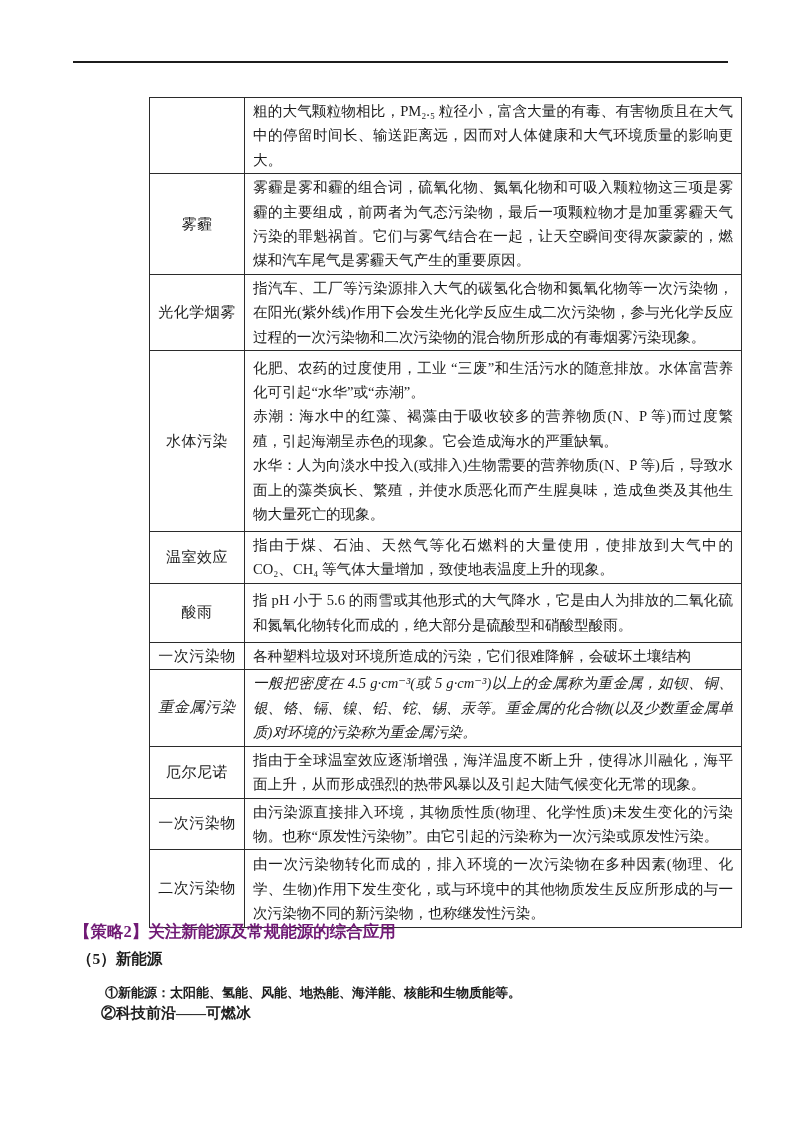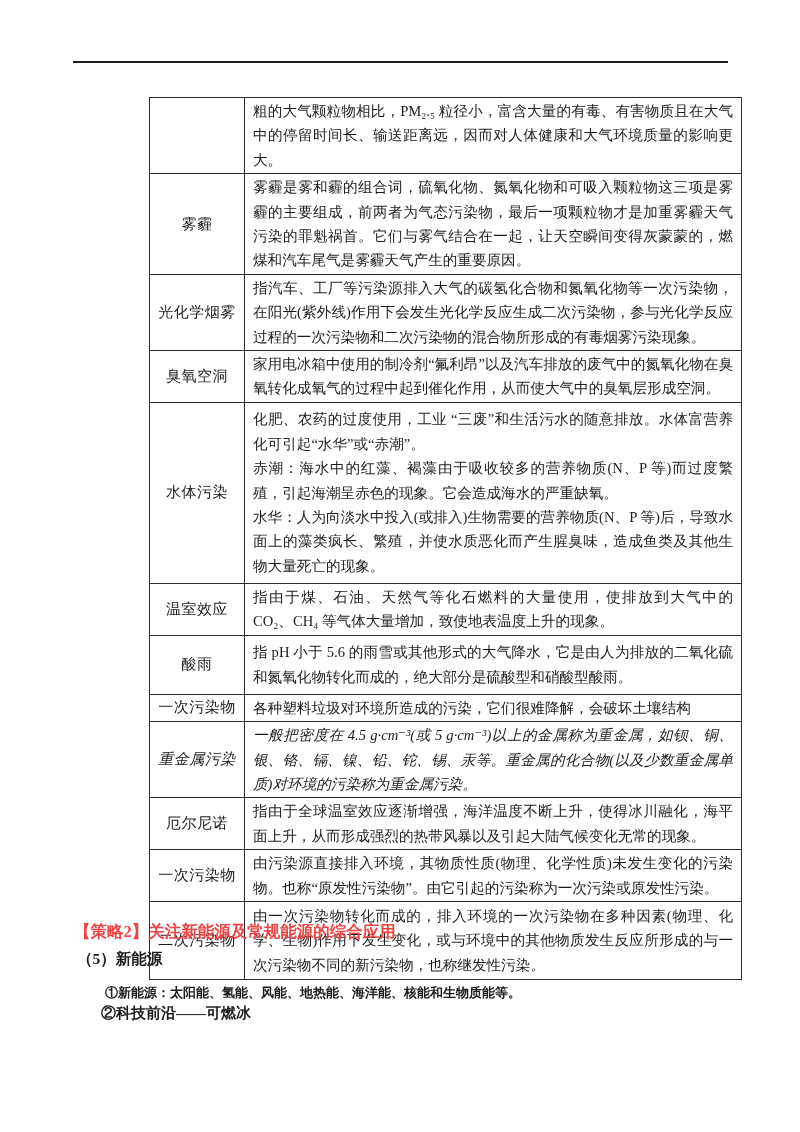--- a/index.html
+++ b/index.html
@@ -77,21 +77,21 @@
     left: 0;
     top: 920px;
     width: 800px;
   }
   .strategy-heading {
     position: absolute;
     left: 74px;
     top: 1px;
     font-size: 16.5px;
     font-weight: bold;
-    color: #ef4444;
+    color: #701a75;
     white-space: nowrap;
   }
   .item-1 {
     position: absolute;
     left: 77px;
     top: 29px;
     font-size: 15.5px;
     font-weight: bold;
     white-space: nowrap;
   }
@@ -130,26 +130,20 @@
       <tr class="r2">
         <td class="term">雾霾</td>
         <td class="def">
           <p>雾霾是雾和霾的组合词，硫氧化物、氮氧化物和可吸入颗粒物这三项是雾霾的主要组成，前两者为气态污染物，最后一项颗粒物才是加重雾霾天气污染的罪魁祸首。它们与雾气结合在一起，让天空瞬间变得灰蒙蒙的，燃煤和汽车尾气是雾霾天气产生的重要原因。</p>
         </td>
       </tr>
       <tr class="r3">
         <td class="term">光化学烟雾</td>
         <td class="def">
           <p>指汽车、工厂等污染源排入大气的碳氢化合物和氮氧化物等一次污染物，在阳光(紫外线)作用下会发生光化学反应生成二次污染物，参与光化学反应过程的一次污染物和二次污染物的混合物所形成的有毒烟雾污染现象。</p>
-        </td>
-      </tr>
-      <tr class="r4">
-        <td class="term">臭氧空洞</td>
-        <td class="def">
-          <p>家用电冰箱中使用的制冷剂“氟利昂”以及汽车排放的废气中的氮氧化物在臭氧转化成氧气的过程中起到催化作用，从而使大气中的臭氧层形成空洞。</p>
         </td>
       </tr>
       <tr class="r5">
         <td class="term">水体污染</td>
         <td class="def">
           <p>化肥、农药的过度使用，工业 “三废”和生活污水的随意排放。水体富营养化可引起“水华”或“赤潮”。</p>
           <p>赤潮：海水中的红藻、褐藻由于吸收较多的营养物质(N、P 等)而过度繁殖，引起海潮呈赤色的现象。它会造成海水的严重缺氧。</p>
           <p>水华：人为向淡水中投入(或排入)生物需要的营养物质(N、P 等)后，导致水面上的藻类疯长、繁殖，并使水质恶化而产生腥臭味，造成鱼类及其他生物大量死亡的现象。</p>
         </td>
       </tr>

